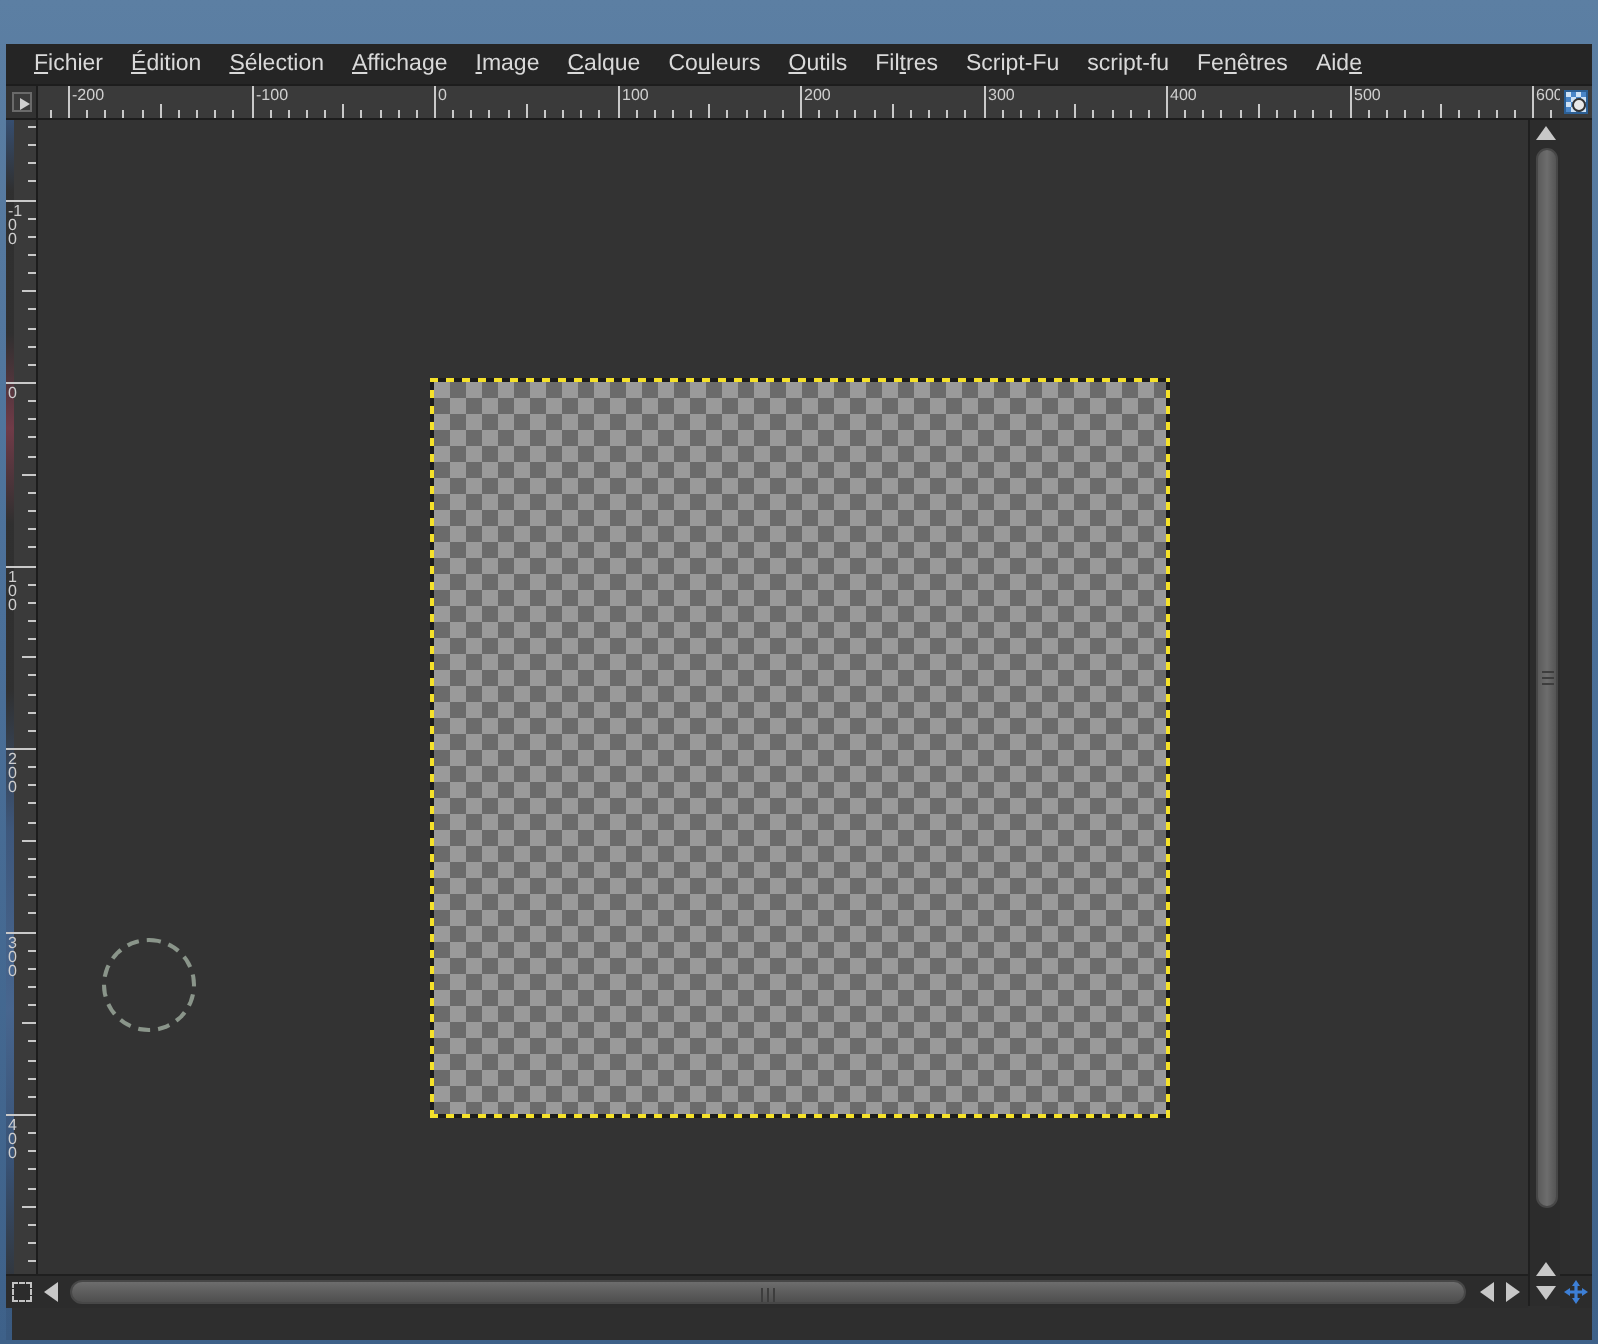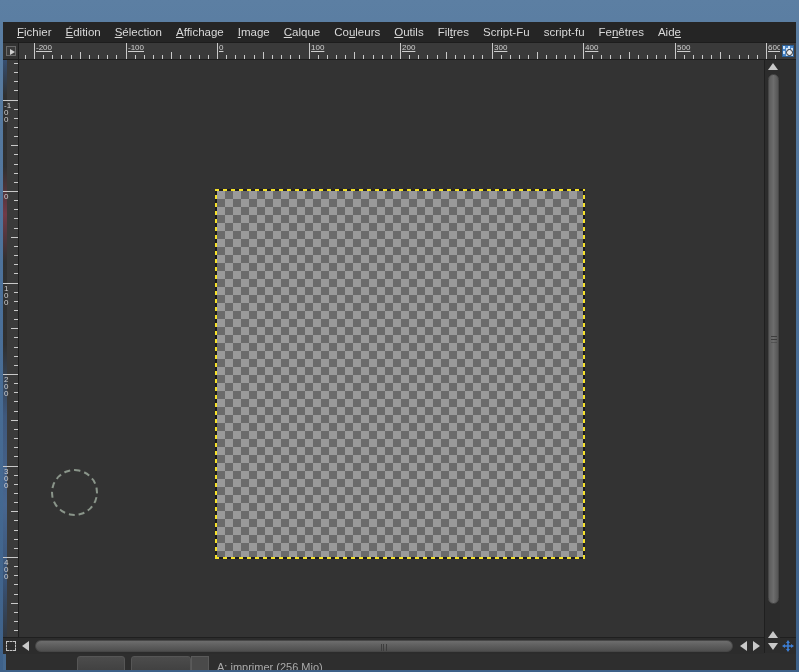--- a/index.html
+++ b/index.html
@@ -84,21 +84,21 @@
     content:""; position:absolute; left:3px; top:2px;
     border-left:5px solid #cfcfcf; border-top:3px solid transparent; border-bottom:3px solid transparent;
   }
   .hruler {
     position:absolute; left:16px; top:21px; width:761px; height:17px;
     background:#3a3a3a; border-bottom:1px solid #1d1d1d; overflow:hidden;
   }
   .hruler .tick { position:absolute; bottom:0; width:1px; background:#c9c9c9; }
   .hruler .lbl {
     position:absolute; top:1px; font-size:8px; color:#cfcfcf; white-space:nowrap;
-    line-height:8px; letter-spacing:0px;text-decoration:underline;
+    line-height:8px; letter-spacing:0px;
   }
   .qmask-icon {
     position:absolute; right:0; top:21px; width:16px; height:17px;
     background:#3a3a3a; border-bottom:1px solid #1d1d1d;
   }
   .qmask-icon .sq {
     position:absolute; left:2px; top:2px; width:12px; height:12px;
     background:repeating-conic-gradient(#4a86c8 0% 25%, #cfe2f5 0% 50%) 0 0/5px 5px;
     border:1px solid #2c5f94;
   }
@@ -501,22 +501,15 @@
           <span class="tri-right"></span>
         </div>
     </div>
 
     <div class="nav-btn">
       <svg class="cross" viewBox="0 0 12 12">
         <path d="M6 0 L8 3 H6.8 V5.2 H9 V4 L12 6 L9 8 V6.8 H6.8 V9 H8 L6 12 L4 9 H5.2 V6.8 H3 V8 L0 6 L3 4 V5.2 H5.2 V3 H4 Z" fill="#3d7fd6"></path>
       </svg>
     </div>
 
-    <div class="statusarea">
-      <div class="tool-swatch-a"></div>
-      <div class="tool-swatch-b"></div>
-      <div class="tool-swatch-c"></div>
-      <div class="status-text">A: imprimer (256 Mio)</div>
-      <div class="bottom-blue"></div>
-    </div>
 
   </div>
 </div>
 
 </body></html>

